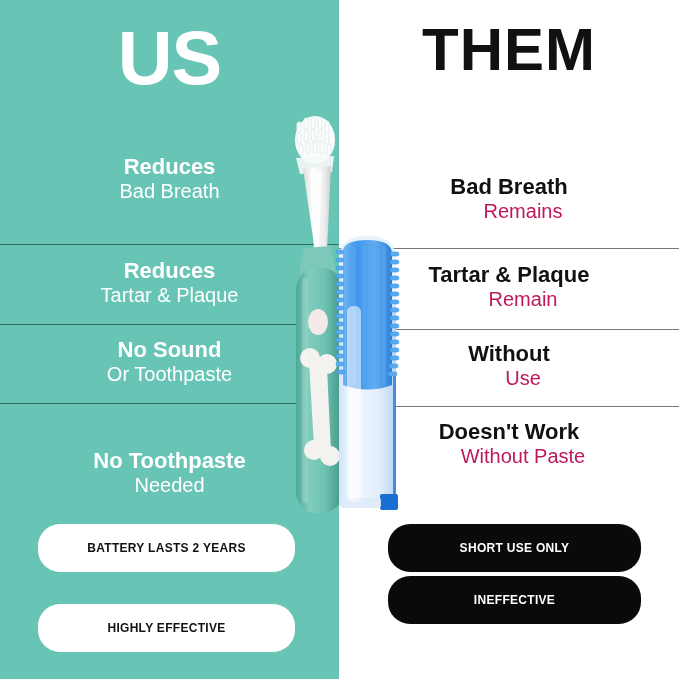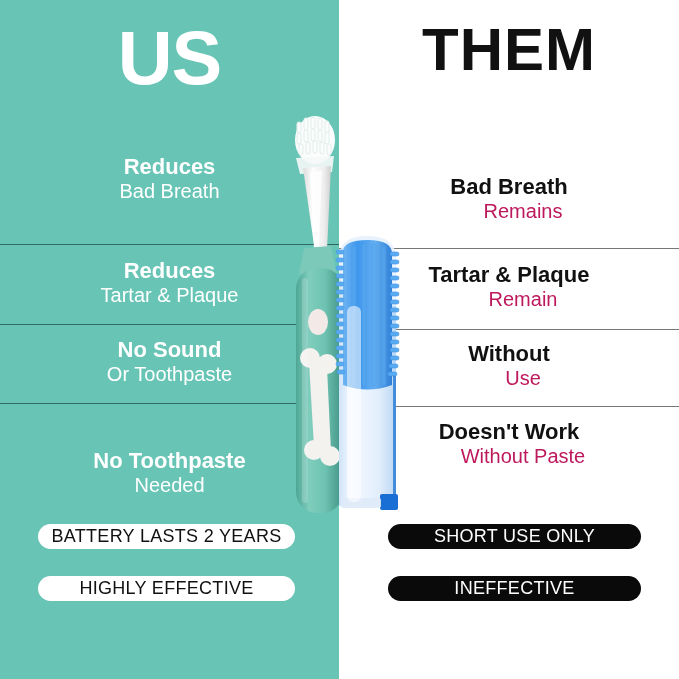--- a/index.html
+++ b/index.html
@@ -33,22 +33,22 @@
   .r-sub{font-weight:normal;font-size:20px;line-height:1.2;margin:0;}
   .us .r-main{color:#ffffff;}
   .us .r-sub{color:#ffffff;}
   .them .r-main{color:#111111;}
   .them .r-sub{color:#be185d;margin-left:28px;}
   .row-inner{position:absolute;left:0;width:100%;}
 
   
   .badge{
     position:absolute;display:flex;align-items:center;justify-content:center;
-    border-radius:22px;font-weight:normal;font-size:18px;letter-spacing:0.3px;
-    height:25px;box-sizing:border-box;white-space:nowrap;
+    border-radius:22px;font-weight:bold;font-size:12px;letter-spacing:0.3px;
+    height:48px;box-sizing:border-box;white-space:nowrap;
   }
   .badge-us{background:#ffffff;color:#111111;}
   .badge-them{background:#0a0a0a;color:#ffffff;}
 
   
   #product-layer{position:absolute;left:0;top:0;width:679px;height:679px;pointer-events:none;}
 </style>
 </head>
 <body>
 
@@ -258,19 +258,19 @@
 
       <rect x="380" y="494" width="18" height="16" rx="2" fill="#1a6fd4"></rect>
       <rect x="341" y="498" width="40" height="10" rx="2" fill="#dfeaf8" opacity="0.9"></rect>
 
       <rect x="347" y="306" width="14" height="196" rx="6" fill="#ffffff" opacity="0.55"></rect>
     </g>
   </svg>
 
   <div class="badge badge-us" style="left:38px;top:524px;width:257px;">BATTERY LASTS 2 YEARS</div>
 
-  <div class="badge badge-us" style="left:38px;top:576px;width:257px;">HIGHLY EFFECTIVE</div>
+  <div class="badge badge-us" style="left:38px;top:604px;width:257px;">HIGHLY EFFECTIVE</div>
 
   <div class="badge badge-them" style="left:388px;top:524px;width:253px;">SHORT USE ONLY</div>
 
   <div class="badge badge-them" style="left:388px;top:576px;width:253px;">INEFFECTIVE</div>
 
 </div>
 
 </body></html>

